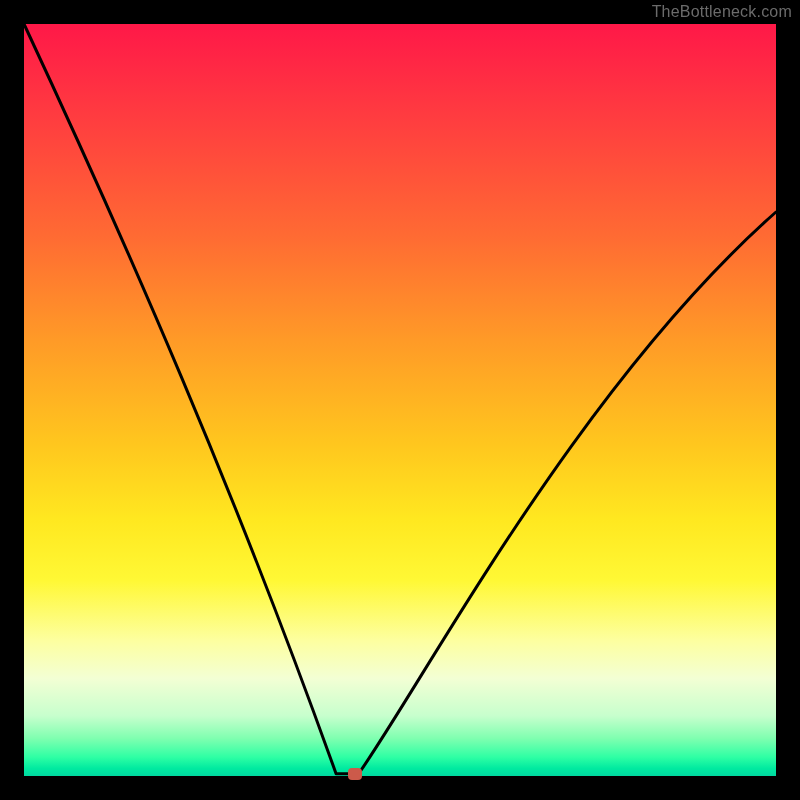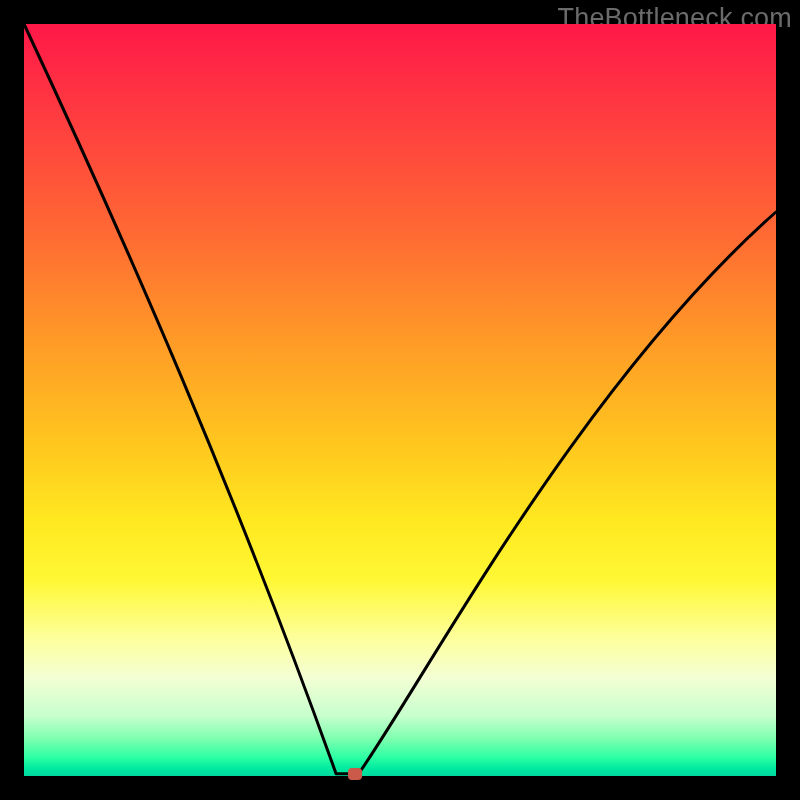--- a/index.html
+++ b/index.html
@@ -38,21 +38,21 @@
       #7fffb0 95%,
       #2effa4 97.5%,
       #00eaa0 99%,
       #00d8a0 100%
     );
   }
   .watermark {
     position: absolute;
     top: 3px;
     right: 8px;
-    font-size: 27px;
+    font-size: 16px;
     font-weight: 500;
     color: #6b6b6b;
     letter-spacing: 0.2px;
     user-select: none;
   }
   svg.curve {
     position: absolute;
     left: 0;
     top: 0;
     width: 752px;

